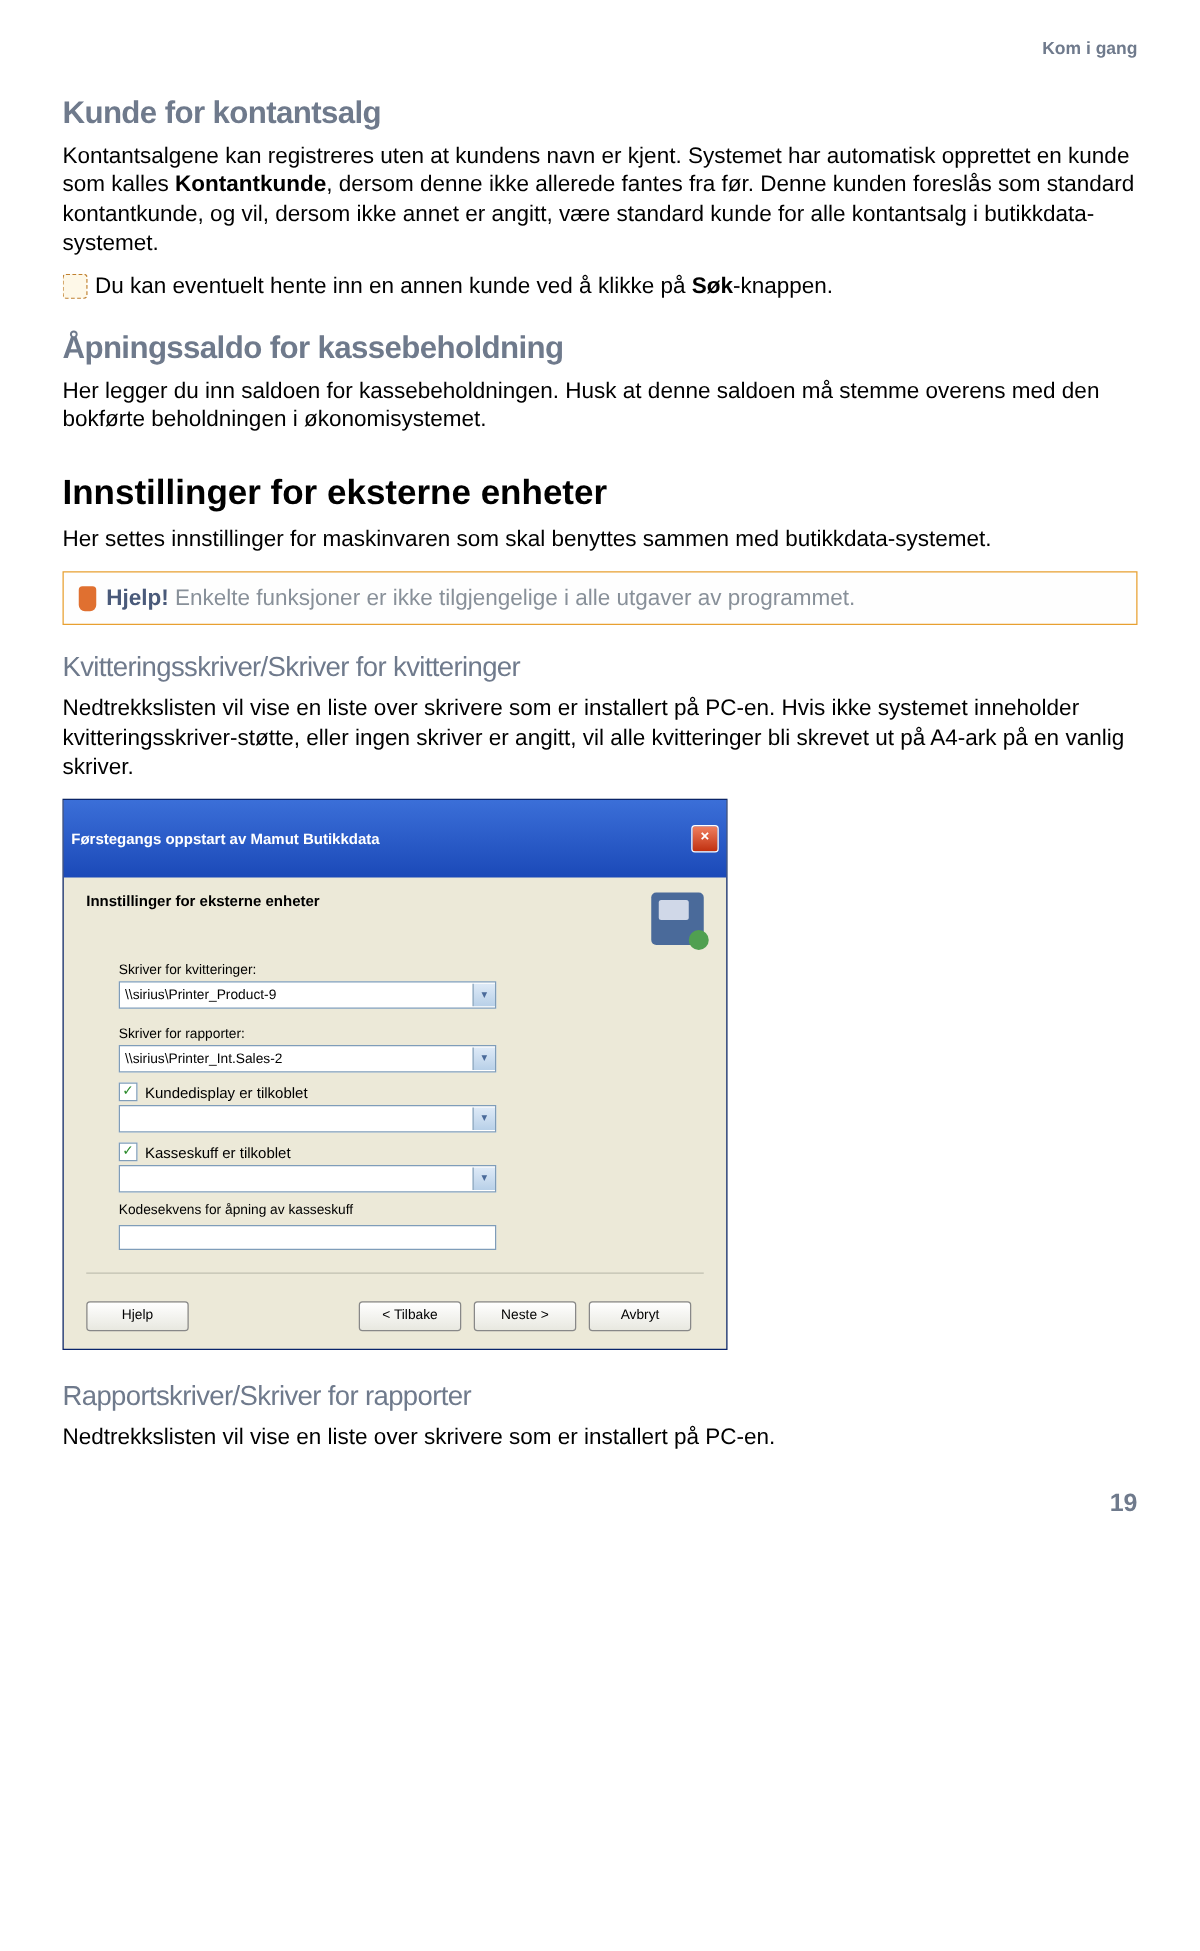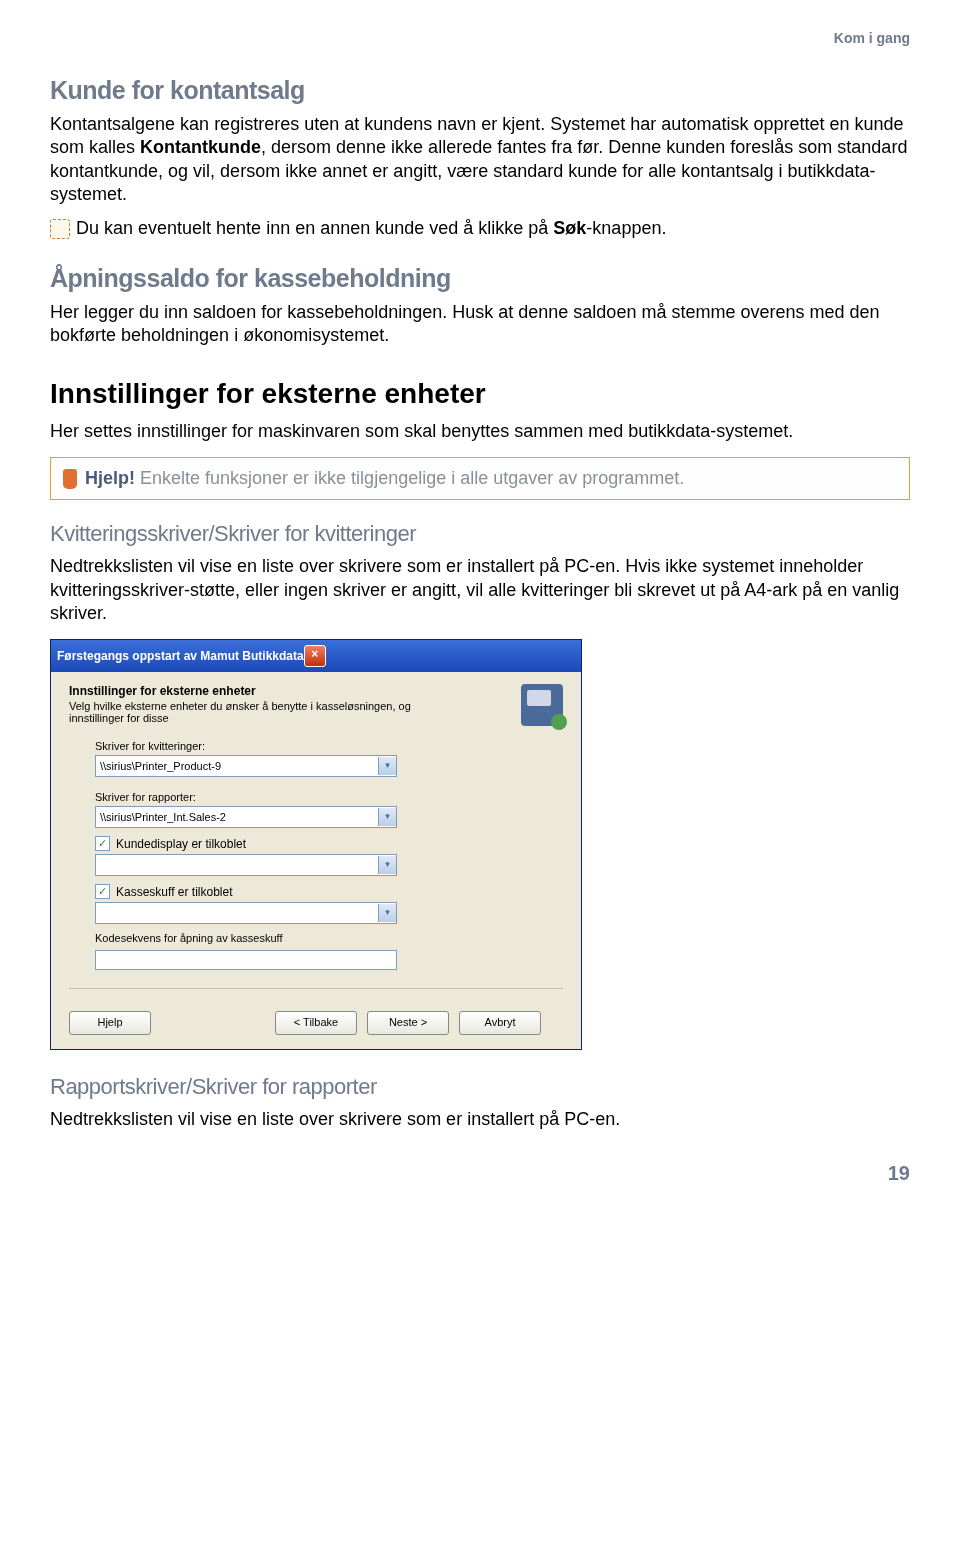--- a/index.html
+++ b/index.html
@@ -87,24 +87,24 @@
     width: 530px;
     border: 1px solid #0a246a;
     background: #ece9d8;
     font-family: Tahoma, Arial, sans-serif;
     font-size: 12px;
     margin: 14px 0 24px 0;
   }
   .titlebar {
     background: linear-gradient(to bottom, #3b6fd8, #1b49b8);
     color: #fff;
-    padding: 5px 6px;
+    padding: 20px 6px;
     display: flex;
     align-items: center;
-    justify-content: flex-start;
+    justify-content: space-between;
     font-weight: bold;
     font-size: 12px;
   }
   .close-btn {
     width: 20px;
     height: 20px;
     background: linear-gradient(to bottom, #f08060, #c03010);
     border: 1px solid #fff;
     border-radius: 3px;
     color: #fff;
@@ -189,21 +189,21 @@
     margin-top: 2px;
   }
   .dialog-sep {
     border: none;
     border-top: 1px solid #c0c0b0;
     margin: 18px 0 10px 0;
   }
   .dialog-buttons {
     display: flex;
     gap: 10px;
-    padding: 0 16px 14px 18px;
+    padding: 0 4px 14px 18px;
   }
   .dlg-spacer { flex: 1; }
   .dlg-btn {
     min-width: 80px;
     height: 22px;
     border: 1px solid #888;
     border-radius: 3px;
     background: linear-gradient(to bottom, #fff, #e8e8e0);
     font-size: 11px;
     text-align: center;
@@ -251,21 +251,20 @@
 
 <div class="dialog">
   <div class="titlebar">
     <span>Førstegangs oppstart av Mamut Butikkdata</span>
     <div class="close-btn">×</div>
   </div>
   <div class="dialog-body">
     <div class="dialog-header-row">
       <div class="dialog-header-text">
         <div class="dialog-header-title">Innstillinger for eksterne enheter</div>
-        <div class="dialog-header-desc">Velg hvilke eksterne enheter du ønsker å benytte i kasseløsningen, og innstillinger for disse</div>
       </div>
       <div class="pos-icon"></div>
     </div>
 
     <div class="field-group">
       <div class="field-label">Skriver for kvitteringer:</div>
       <div class="select-box">
         <div class="val">\\sirius\Printer_Product-9</div>
         <div class="select-arrow">▾</div>
       </div>

